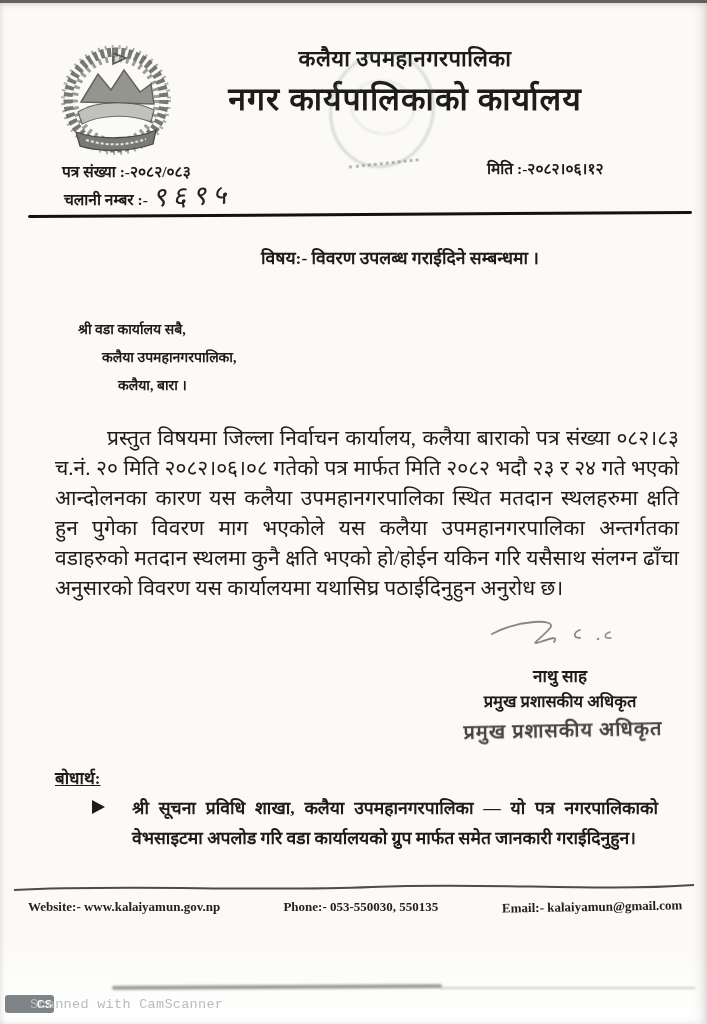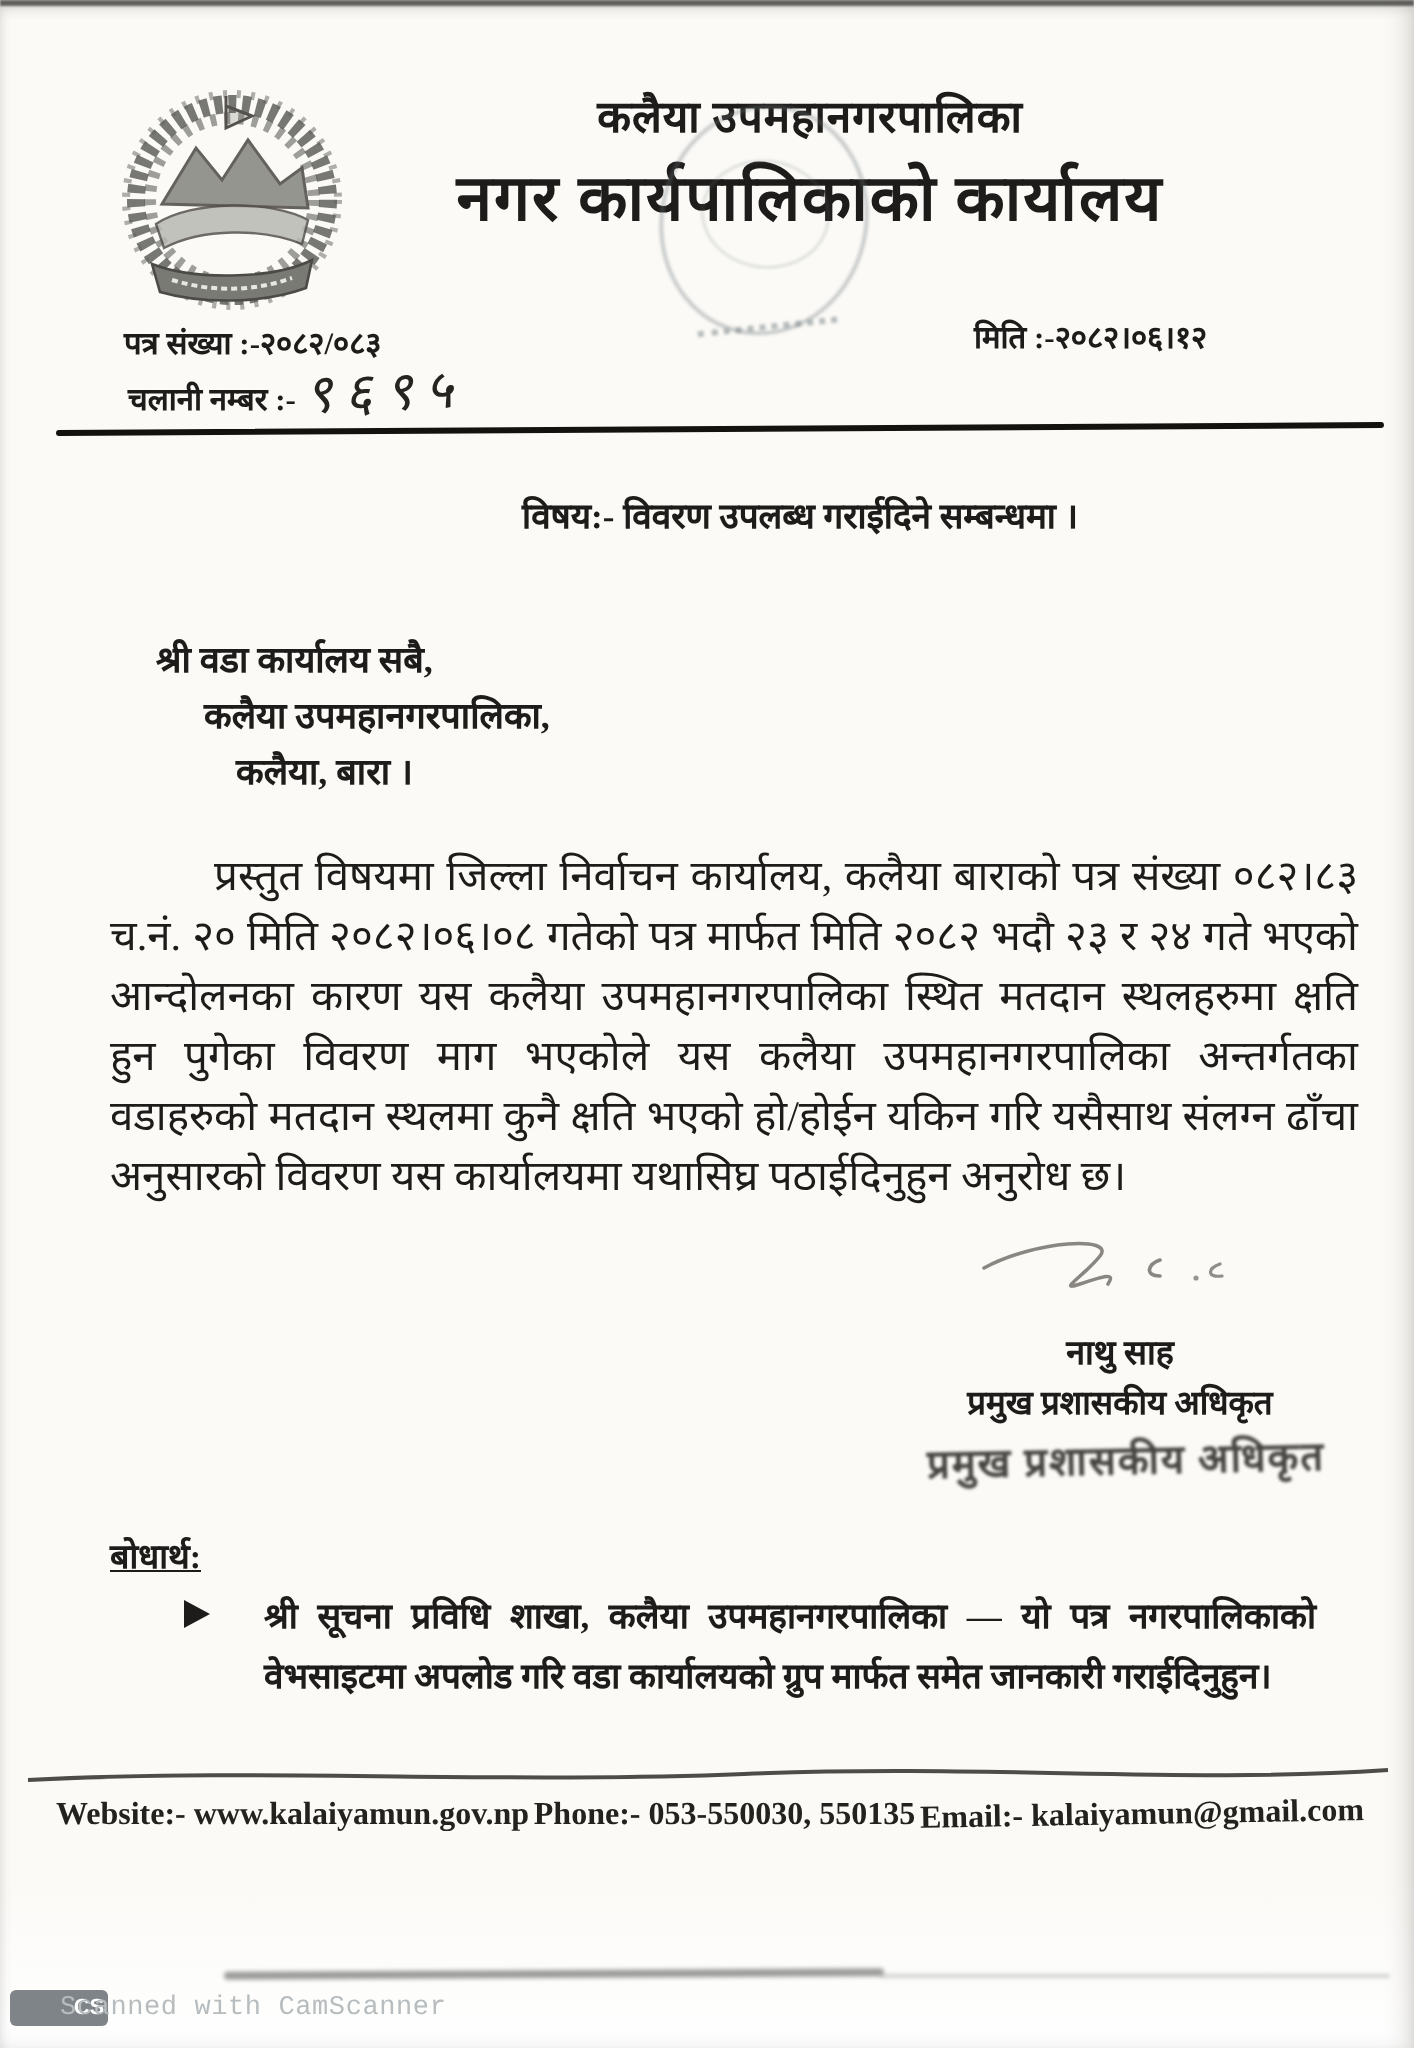--- a/index.html
+++ b/index.html
@@ -30,42 +30,42 @@
   .ref{font-size:15.5px;font-weight:bold;}
   .ref-letterno{left:62px;top:160px;}
   .ref-date{left:487px;top:157px;}
   .ref-dispatch{left:64px;top:188px;}
   .dispatch-hand{left:152px;top:176px;font-size:27px;font-style:italic;font-weight:normal;
     letter-spacing:6px;transform:rotate(-2deg);color:#26241f;font-family:"DejaVu Serif",serif;}
   .rule-main{left:28px;top:213px;width:664px;height:3px;background:#14120f;transform:rotate(-.35deg);border-radius:2px;}
 
   
   .subject{left:175px;top:245px;width:450px;text-align:center;font-size:17.5px;font-weight:bold;}
-  .addr-block{left:78px;top:316px;font-size:18px;font-weight:bold;line-height:28px;}
+  .addr-block{left:78px;top:316px;font-size:14px;font-weight:bold;line-height:28px;}
   .body-para{left:55px;top:423px;width:624px;font-size:21px;line-height:30px;
     text-align:justify;text-indent:52px;}
 
   
   .sig-squiggle{left:488px;top:612px;width:180px;height:48px;}
   .sig-name{left:455px;top:664px;width:210px;text-align:center;font-size:17px;font-weight:bold;}
   .sig-title{left:420px;top:689px;width:280px;text-align:center;font-size:16.5px;font-weight:bold;}
   .sig-stamp{left:418px;top:716px;width:290px;text-align:center;font-size:20px;font-weight:bold;
     color:#2e2b27;filter:blur(.7px);opacity:.88;transform:rotate(-1.2deg);letter-spacing:1px;}
 
   
   .cc-label{left:55px;top:766px;font-size:17px;font-weight:bold;text-decoration:underline;}
   .cc-row{left:92px;top:793px;width:566px;font-size:17.5px;font-weight:bold;line-height:30px;}
   .cc-bullet{position:absolute;left:0px;top:7px;width:0;height:0;
     border-left:13px solid #1e1c1a;border-top:7px solid transparent;border-bottom:7px solid transparent;}
   .cc-text{display:block;margin-left:40px;text-align:justify;}
 
   
   .footer-line{left:12px;top:880px;width:684px;height:16px;}
   .footer{left:28px;top:899px;width:654px;display:flex;justify-content:space-between;
-    font-size:16px;font-weight:bold;color:#24221f;}
+    font-size:13px;font-weight:bold;color:#24221f;}
   .footer .email{transform:rotate(-1deg);}
 
   
   .smudge{left:112px;top:985px;width:330px;height:4px;background:#4c4c4a;border-radius:3px;
     filter:blur(1.1px);opacity:.55;transform:rotate(-.3deg);}
   .smudge2{left:440px;top:987px;width:255px;height:2px;background:#8f8f8c;border-radius:2px;
     filter:blur(1px);opacity:.4;}
   .cs-box{left:5px;top:995px;width:19px;height:18px;background:#7e8487;border-radius:3px;
     color:#fff;font-family:"Liberation Sans",sans-serif;font-size:11px;font-weight:bold;
     display:flex;align-items:center;justify-content:center;padding-left:30px;}

